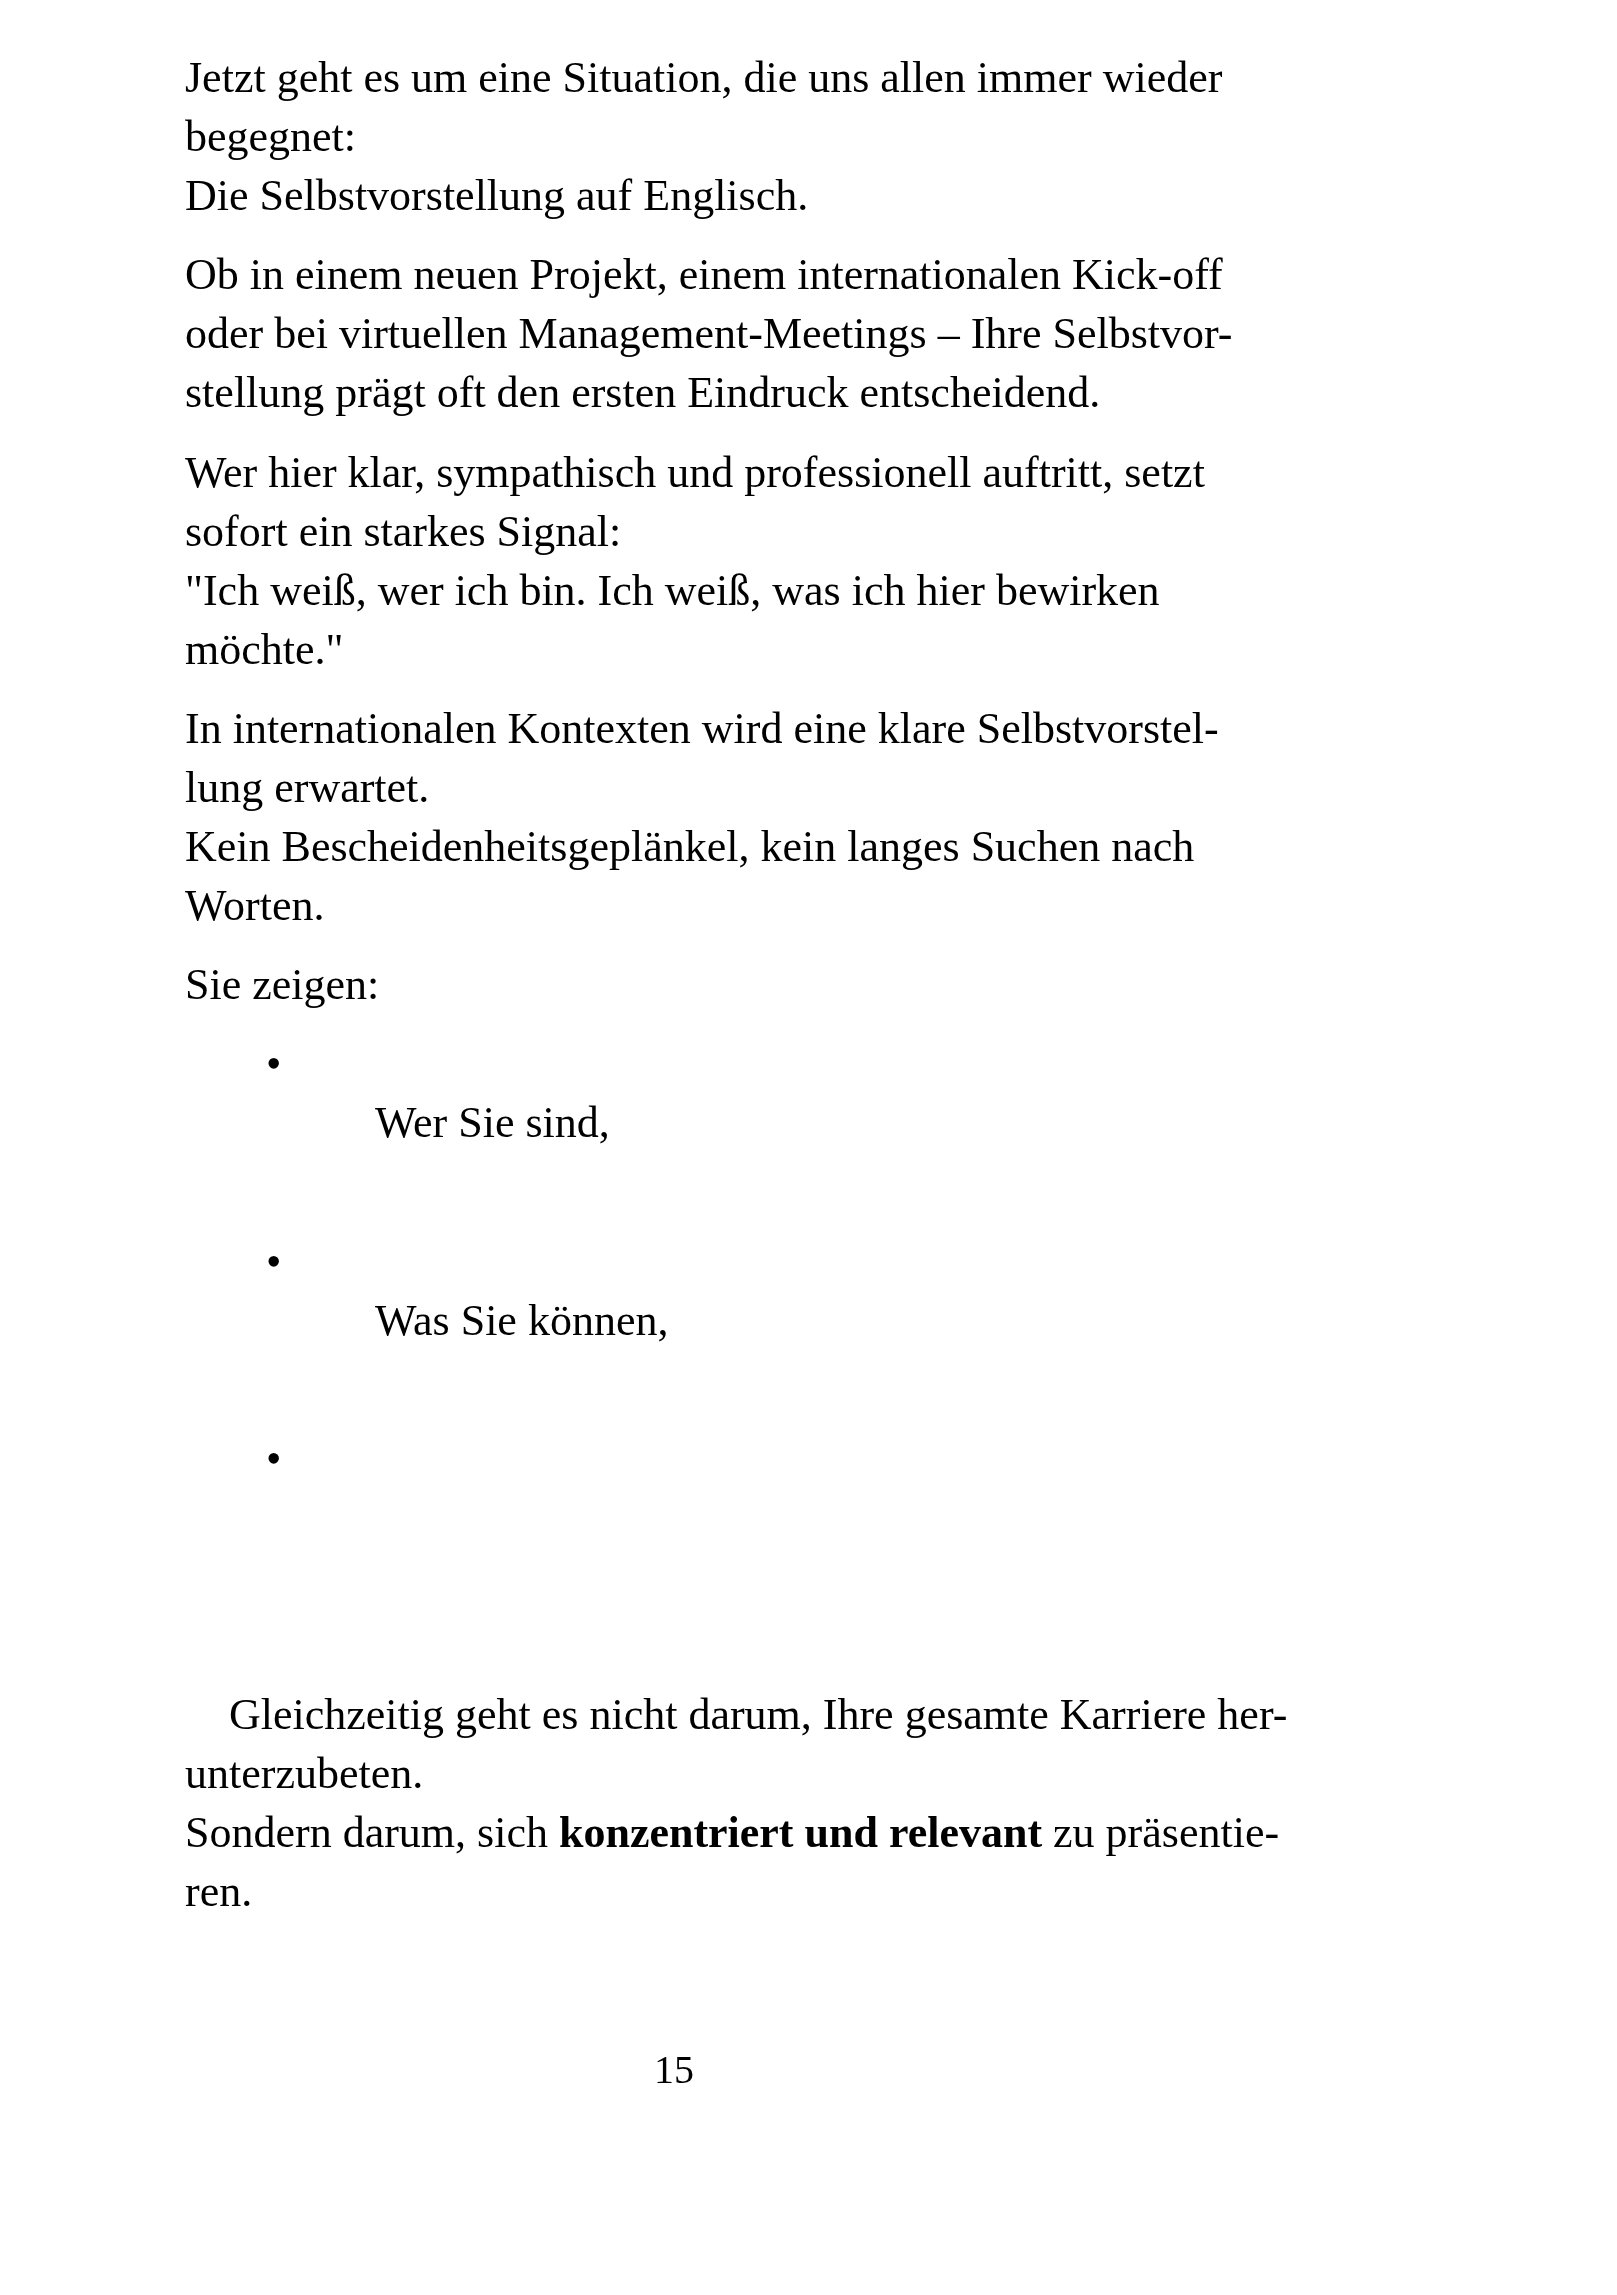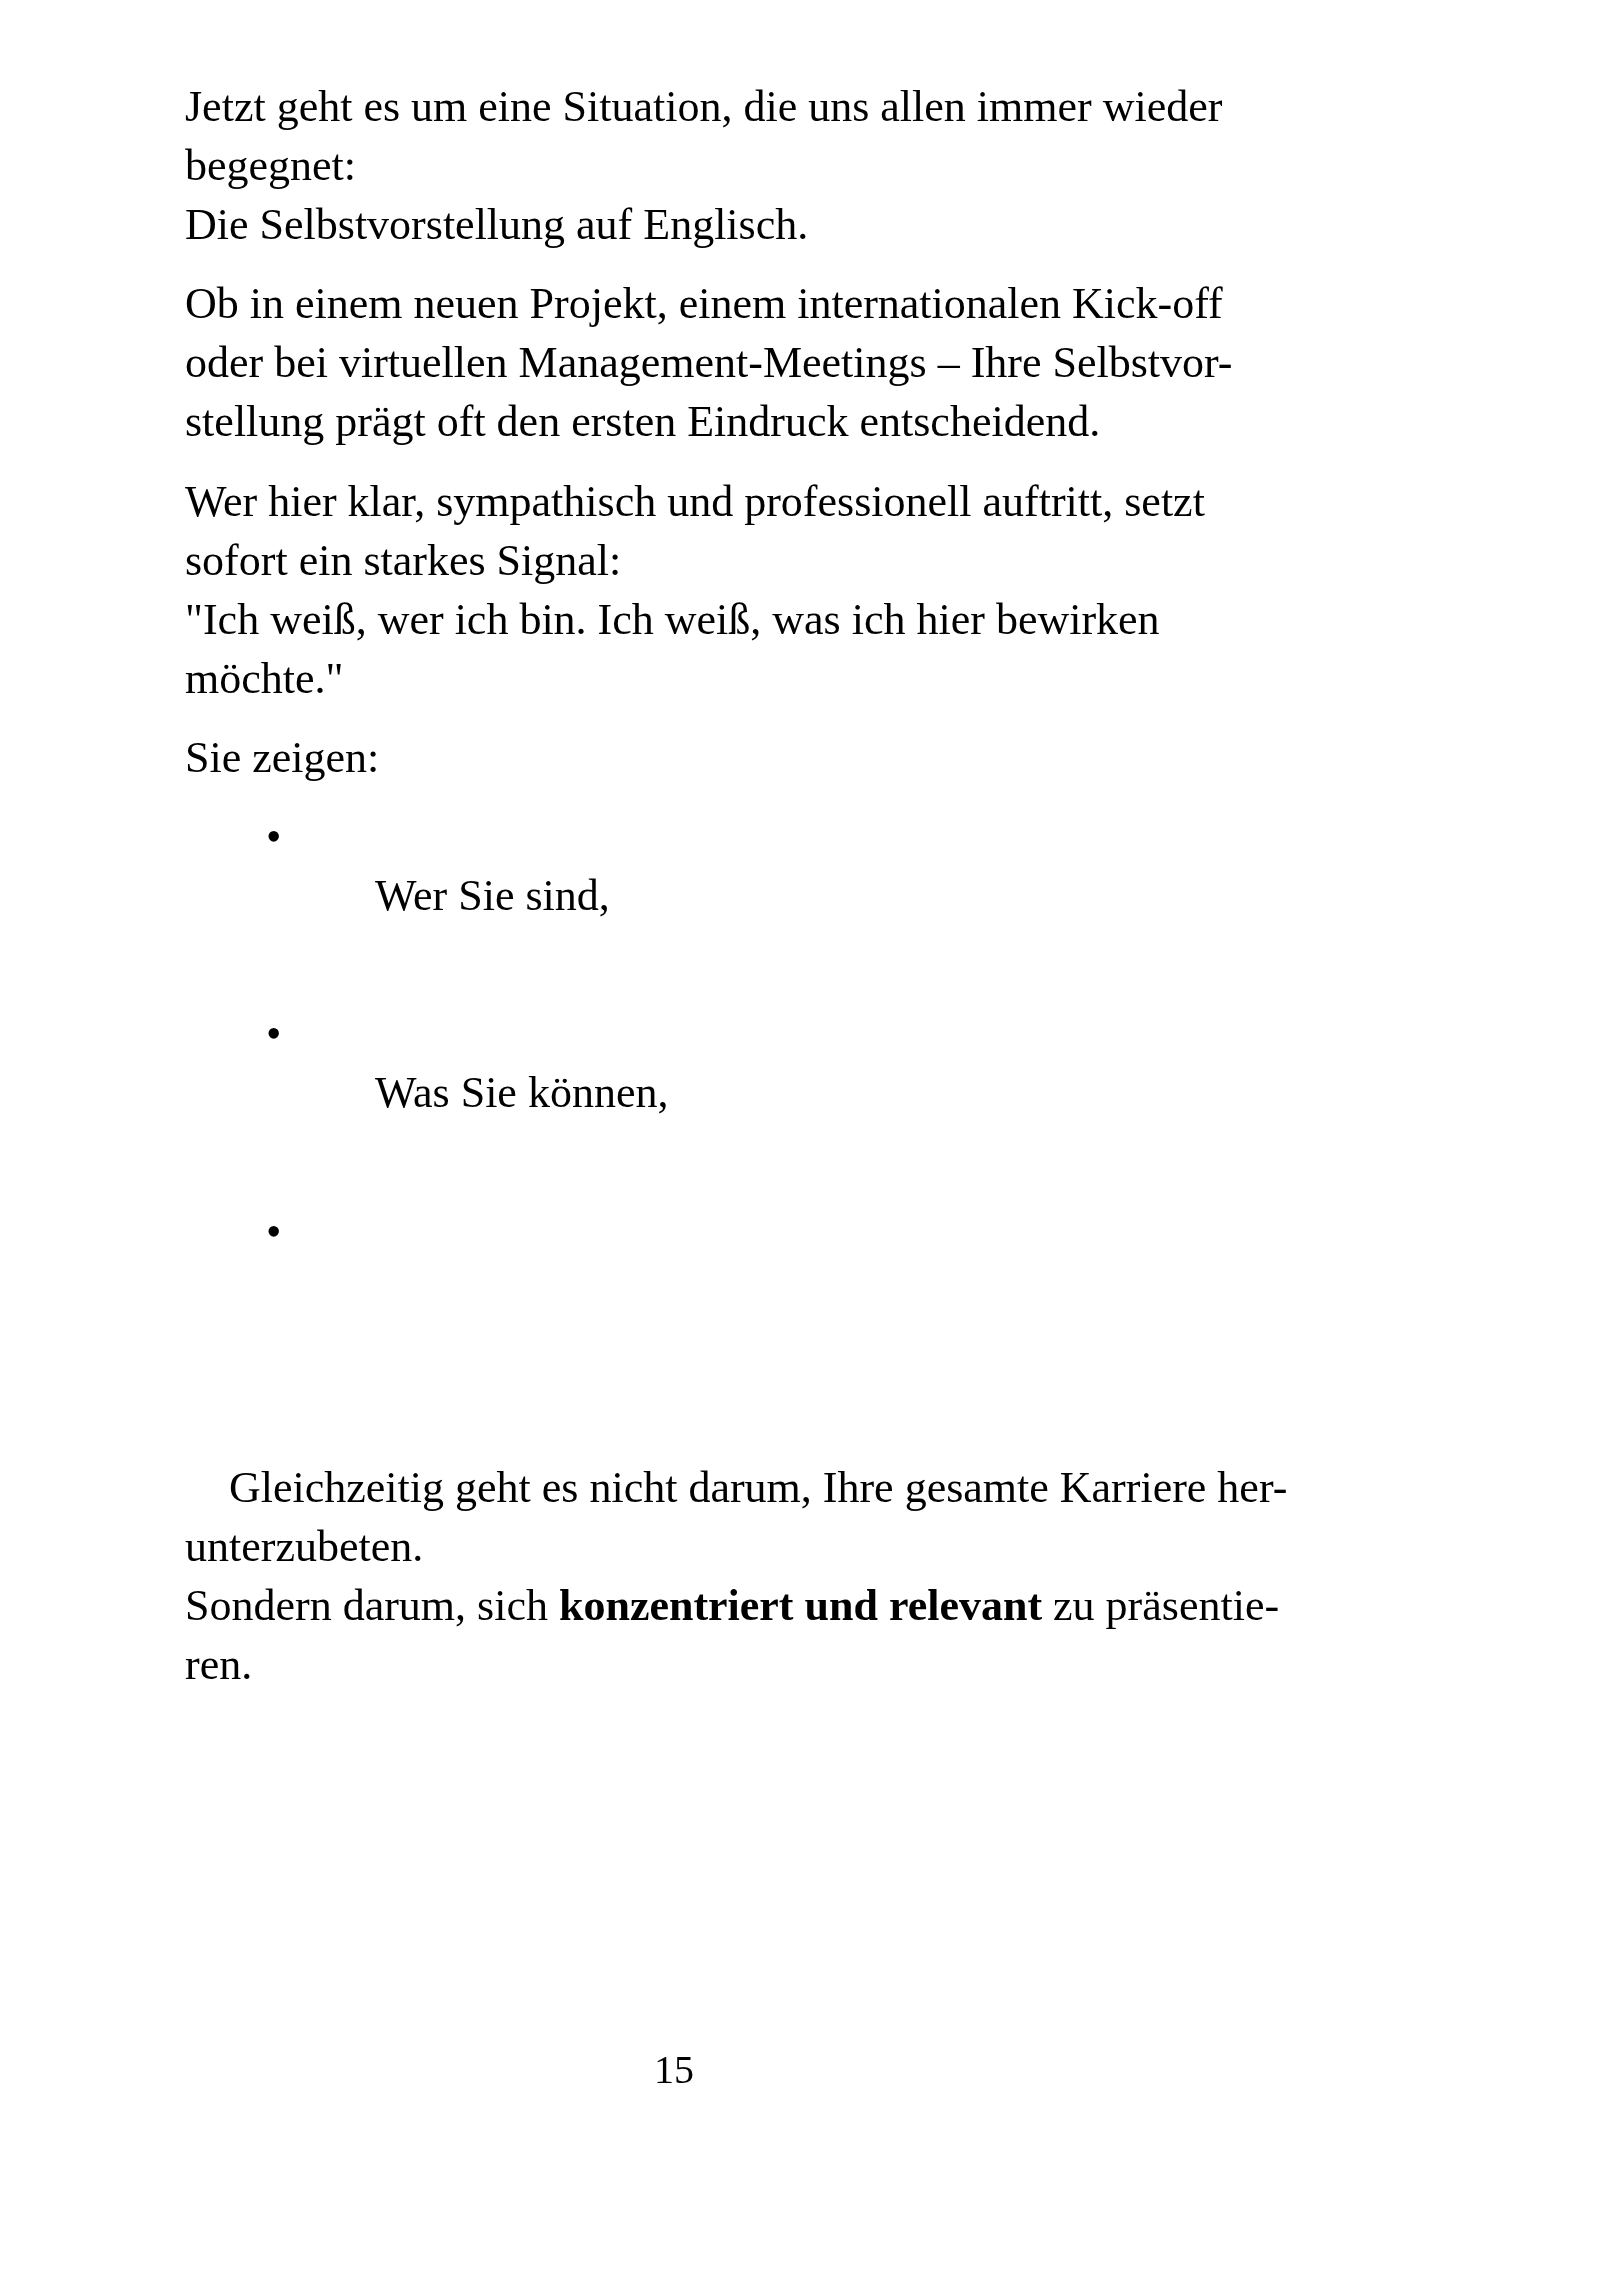--- a/index.html
+++ b/index.html
@@ -25,21 +25,21 @@
     font-weight: bold;
     white-space: pre;
     letter-spacing: -0.5px;
   }
   .para {
     margin: 20.3px 0 0 0;
     font-size: 44px;
     line-height: 59px;
     white-space: pre;
   }
-  .para.after-title { margin-top: 77px; }
+  .para.after-title { margin-top: 48px; }
   .bold { font-weight: bold; margin-top: 40px; }
   .bullet-item {
     position: relative;
     margin: 20.3px 0 0 0;
     padding-left: 146px;
     font-size: 44px;
     line-height: 59px;
     white-space: pre;
   }
   .bullet-marker {
@@ -71,20 +71,24 @@
 
   <div class="para">Ob in einem neuen Projekt, einem internationalen Kick-off
 oder bei virtuellen Management-Meetings – Ihre Selbstvor-
 stellung prägt oft den ersten Eindruck entscheidend.</div>
 
   <div class="para">Wer hier klar, sympathisch und professionell auftritt, setzt
 sofort ein starkes Signal:
 "Ich weiß, wer ich bin. Ich weiß, was ich hier bewirken
 möchte."</div>
 
+  <div class="para">In internationalen Kontexten wird eine klare Selbstvorstel-
+lung erwartet.
+Kein Bescheidenheitsgeplänkel, kein langes Suchen nach
+Worten.</div>
 
   <div class="para">Sie zeigen:</div>
 
   <div class="bullet-item">
     <span class="bullet-marker">•</span><span>Wer Sie sind,</span>
   </div>
 
   <div class="bullet-item">
     <span class="bullet-marker">•</span><span>Was Sie können,</span>
   </div>

